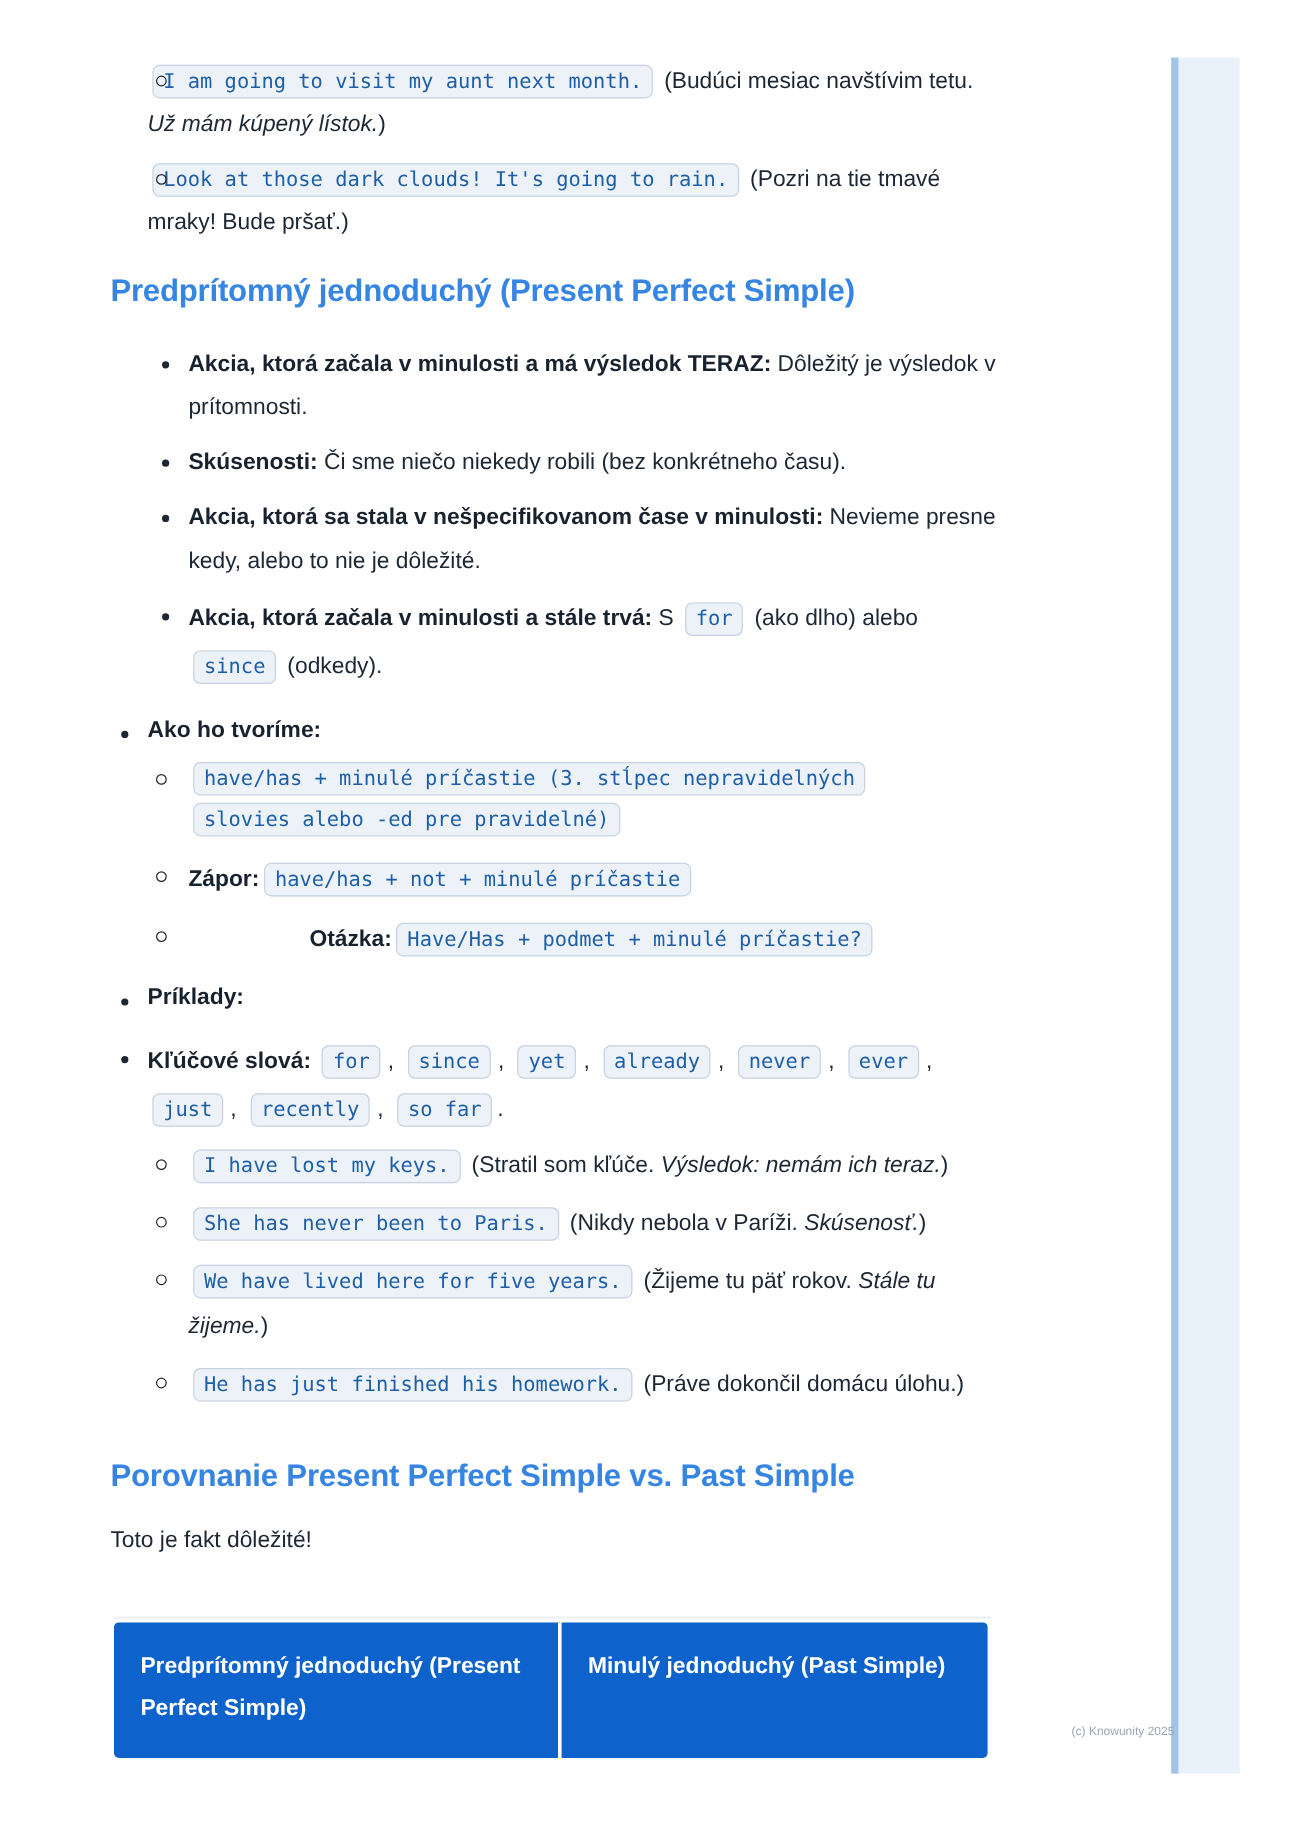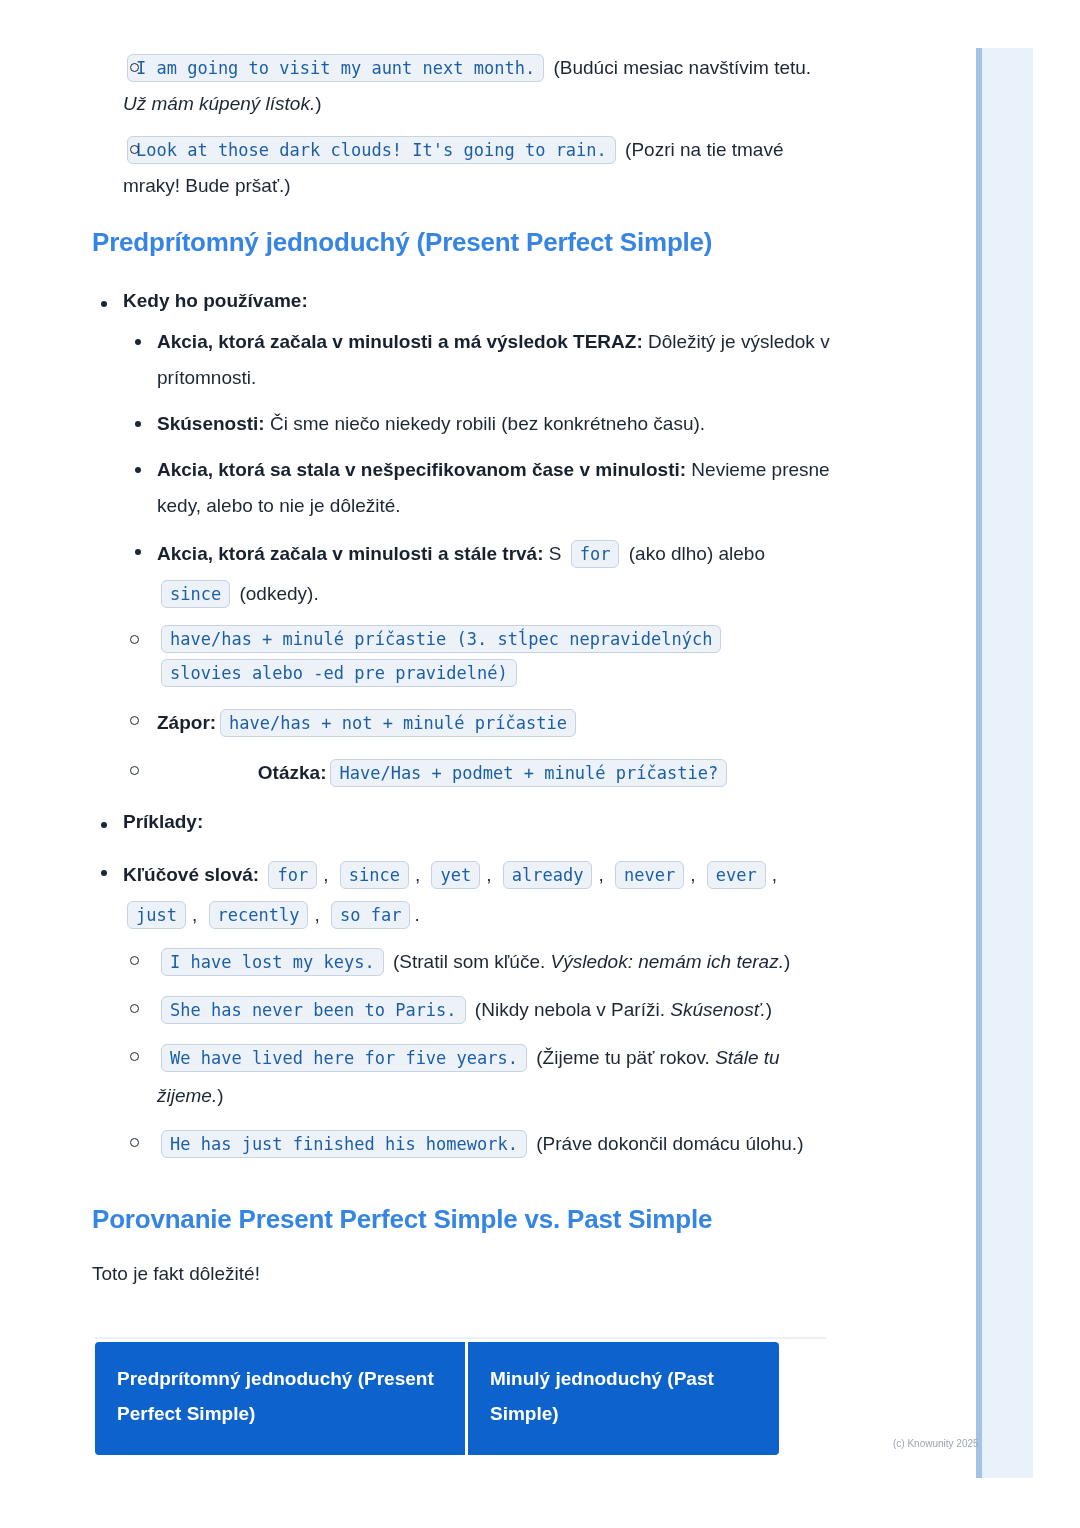--- a/index.html
+++ b/index.html
@@ -81,21 +81,21 @@
     width:731px; display:flex; background:#ffffff;
     border-top:2px solid #eef1f4;
     padding-top:3px;
   }
   .cmp-cell {
     background:#0d63cb; color:#ffffff;
     font-size:19px; font-weight:700; line-height:35px;
     padding:19px 22px 24px 22px;
   }
   .cmp-cell.c1 { width:373px; border-radius:4px 0 0 4px; border-right:3px solid #ffffff; }
-  .cmp-cell.c2 { width:311px; border-radius:0 4px 4px 0; }
+  .cmp-cell.c2 { width:355px; border-radius:0 4px 4px 0; }
 </style>
 </head>
 <body>
 
 <div class="page">
 
   <div class="side-strip"></div>
   <div class="watermark">(c) Knowunity 2025</div>
 
   <div class="content">
@@ -104,39 +104,39 @@
       <div class="li circle l1">
         <code class="chip">I am going to visit my aunt next month.</code><span> (Budúci mesiac navštívim tetu. </span><span class="it">Už mám kúpený lístok.</span><span>)</span>
       </div>
       <div class="li circle l1">
         <code class="chip">Look at those dark clouds! It's going to rain.</code><span> (Pozri na tie tmavé mraky! Bude pršať.)</span>
       </div>
     </div>
 
     <h2 class="h2-first">Predprítomný jednoduchý (Present Perfect Simple)</h2>
 
-    <div class="li disc l1 label-li" style="margin-top:0;">
-      <span class="b">Kedy ho používame:</span>
-    </div>
 
     <div class="usage-list" style="margin-top:8px;">
       <div class="li disc l2">
         <span class="b">Akcia, ktorá začala v minulosti a má výsledok TERAZ:</span><span> Dôležitý je výsledok v prítomnosti.</span>
       </div>
       <div class="li disc l2">
         <span class="b">Skúsenosti:</span><span> Či sme niečo niekedy robili (bez konkrétneho času).</span>
       </div>
       <div class="li disc l2">
         <span class="b">Akcia, ktorá sa stala v nešpecifikovanom čase v minulosti:</span><span> Nevieme presne kedy, alebo to nie je dôležité.</span>
       </div>
       <div class="li disc l2" style="line-height:40px;">
         <span class="b">Akcia, ktorá začala v minulosti a stále trvá:</span><span> S </span><code class="chip">for</code><span> (ako dlho) alebo </span><code class="chip">since</code><span> (odkedy).</span>
       </div>
     </div>
 
+    <div class="li disc l1 label-li">
+      <span class="b">Ako ho tvoríme:</span>
+    </div>
 
     <div class="form-list" style="margin-top:8px;">
       <div class="li circle l2" style="line-height:40px;">
         <span class="chip-wrap"><code class="chip">have/has + minulé príčastie (3. stĺpec nepravidelných slovies alebo -ed pre pravidelné)</code></span>
       </div>
       <div class="li circle l2" style="line-height:40px;">
         <span class="b">Zápor:</span><code class="chip">have/has + not + minulé príčastie</code>
       </div>
       <div class="li circle l2" style="line-height:40px;text-align:center;">
         <span class="b">Otázka:</span><code class="chip">Have/Has + podmet + minulé príčastie?</code>

